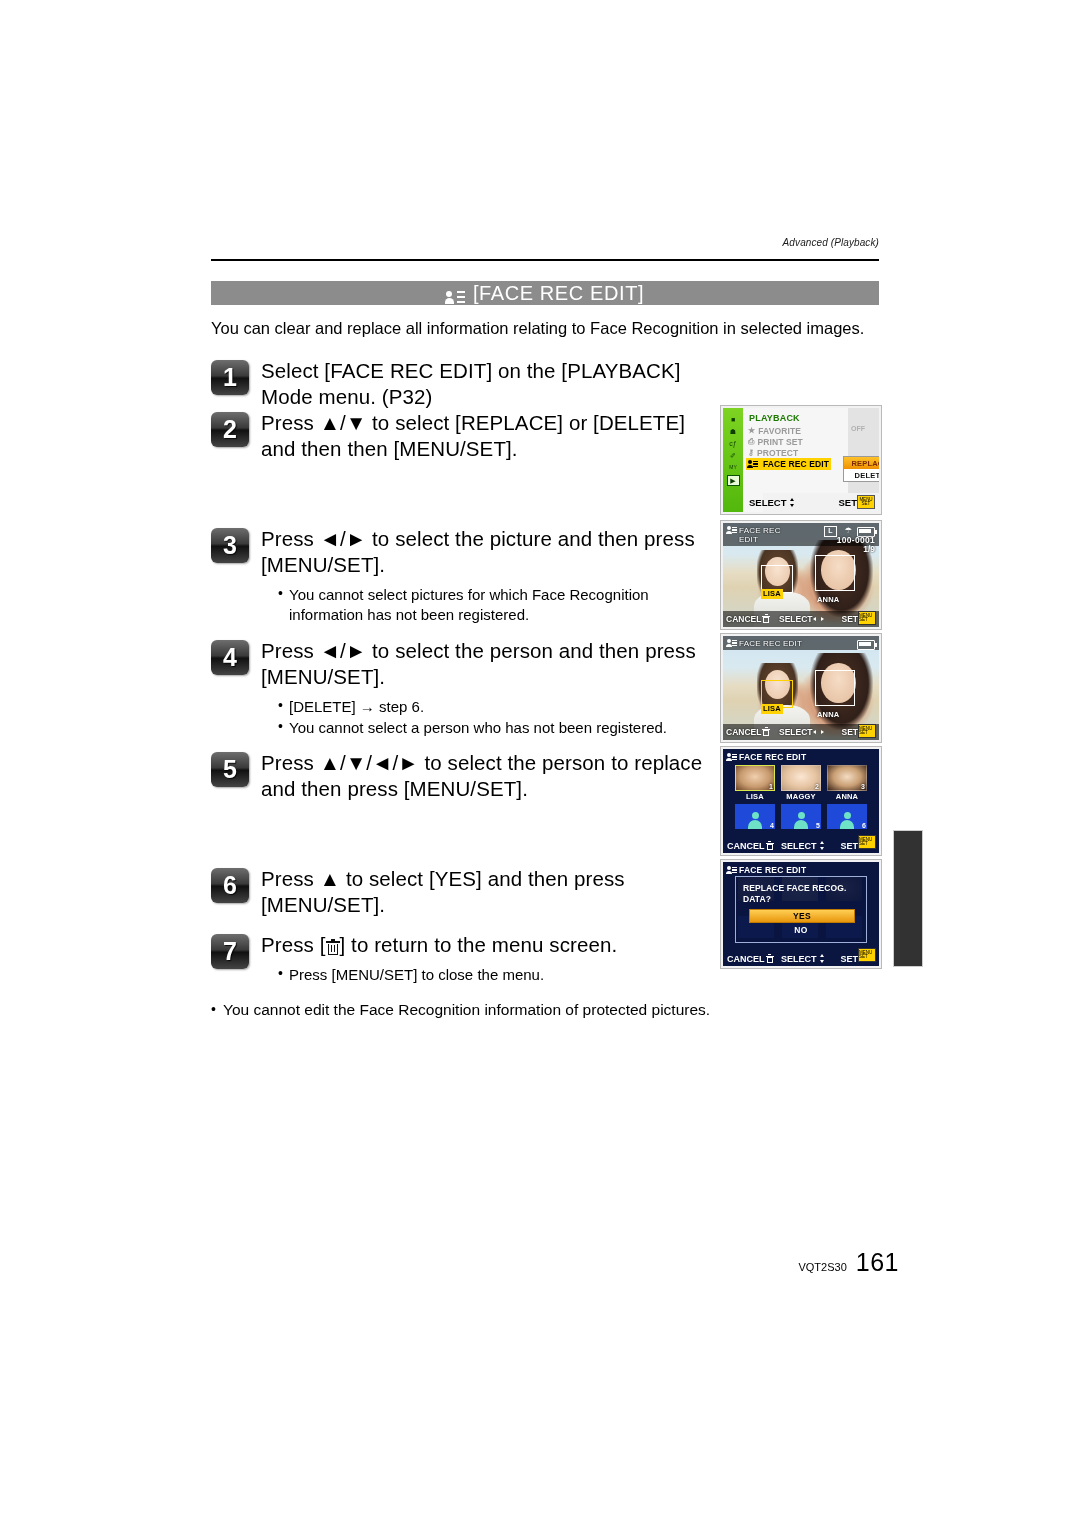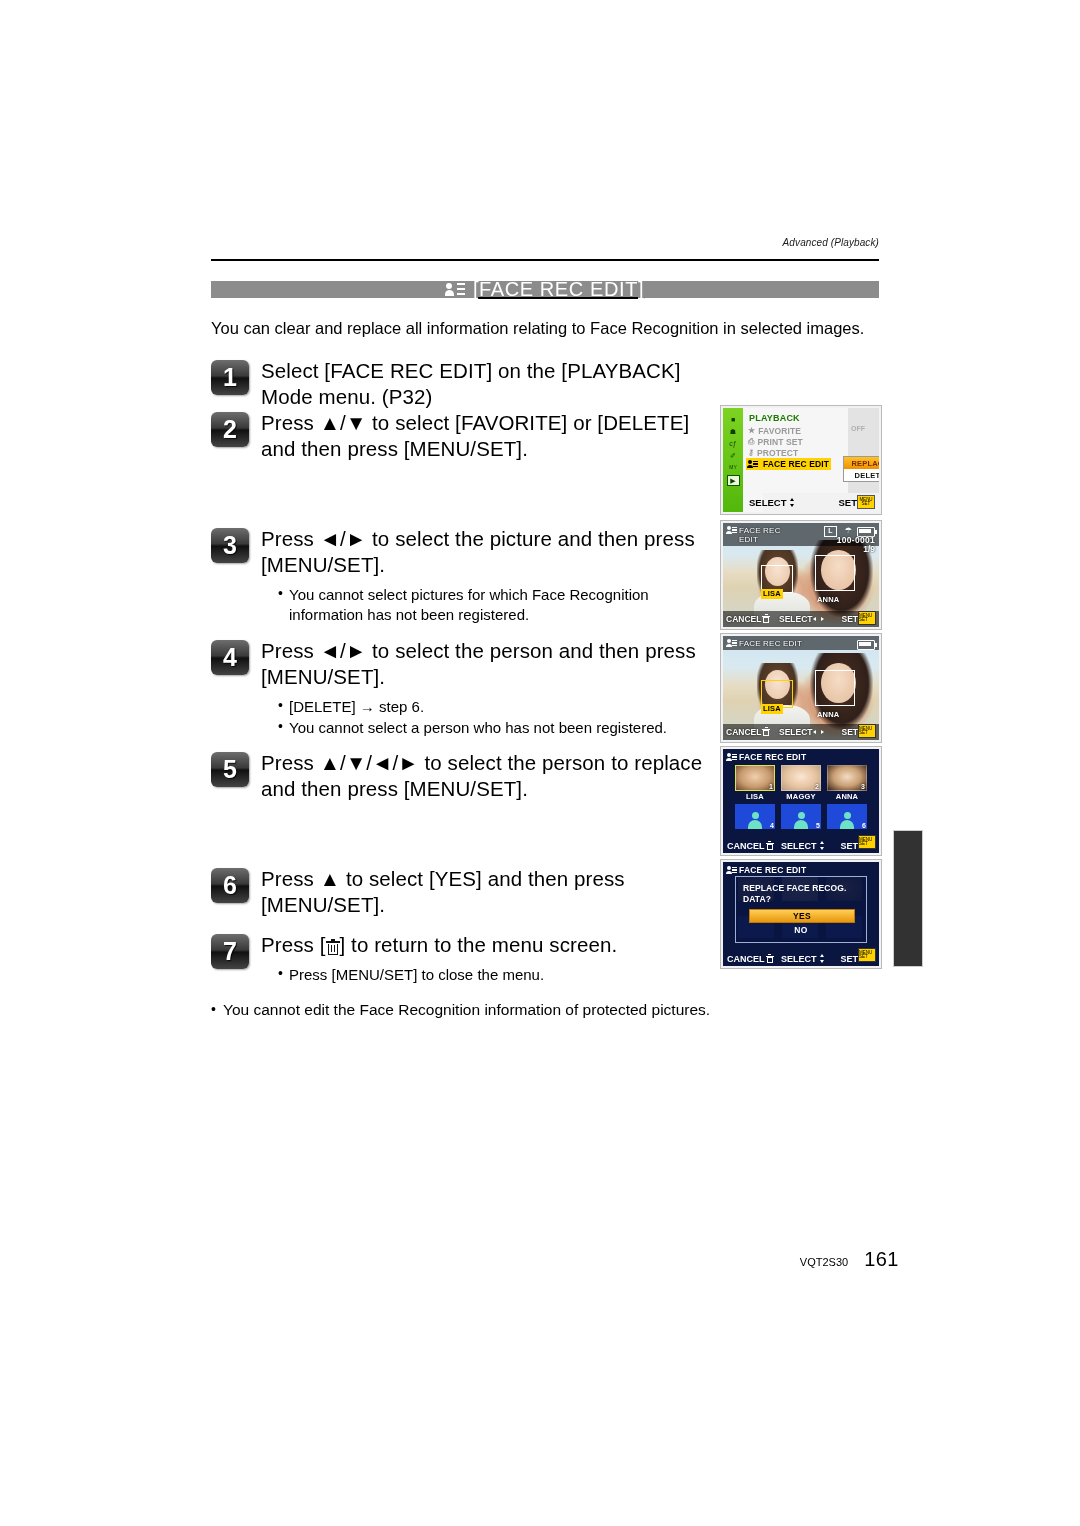--- a/index.html
+++ b/index.html
@@ -43,27 +43,26 @@
     height: 2px;
     background: #000;
   }
 
   
   .title-bar {
     position: absolute;
     left: 211px;
     top: 281px;
     width: 668px;
-    height: 17px;
+    height: 24px;
     background: #8c8c8c;
     display: flex;
-    align-items: center;
+    align-items: flex-end;
     justify-content: center;
     gap: 8px;
-    text-decoration: underline;
   }
   .title-bar .tb-text {
     color: #ffffff;
     font-size: 20px;
     letter-spacing: .6px;
   }
   .facerec-glyph {
     display: inline-block;
     width: 19px;
     height: 15px;
@@ -201,21 +200,21 @@
   
   .footer {
     position: absolute;
     left: 211px;
     top: 1248px;
     width: 688px;
     text-align: right;
     color: #000;
   }
   .footer .code { font-size: 11px; }
-  .footer .pg { font-size: 20px; margin-left: 16px; letter-spacing: .5px;}
+  .footer .pg { font-size: 25px; margin-left: 9px; letter-spacing: .5px;}
 
   
   .thumb-tab {
     position: absolute;
     left: 893px;
     top: 830px;
     width: 28px;
     height: 135px;
     background: #323232;
     border: 1px solid #cdcdcd;
@@ -523,21 +522,21 @@
   <div class="step" style="top:360px;">
     <div class="step-num">1</div>
     <div class="step-body" style="width:470px">
       <div class="step-text">Select [FACE REC EDIT] on the [PLAYBACK] Mode menu. (P32)</div>
     </div>
   </div>
 
   <div class="step" style="top:412px;">
     <div class="step-num">2</div>
     <div class="step-body" style="width:450px">
-      <div class="step-text">Press ▲/▼ to select [FAVORITE] or [DELETE] and then press [MENU/SET].</div>
+      <div class="step-text">Press ▲/▼ to select [REPLACE] or [DELETE] and then then [MENU/SET].</div>
     </div>
   </div>
 
   <div class="step" style="top:528px;">
     <div class="step-num">3</div>
     <div class="step-body" style="width:440px">
       <div class="step-text">Press ◄/► to select the picture and then press [MENU/SET].</div>
       <div class="bullets">
         <div class="bullet">You cannot select pictures for which Face Recognition information has not been registered.</div>
       </div>

